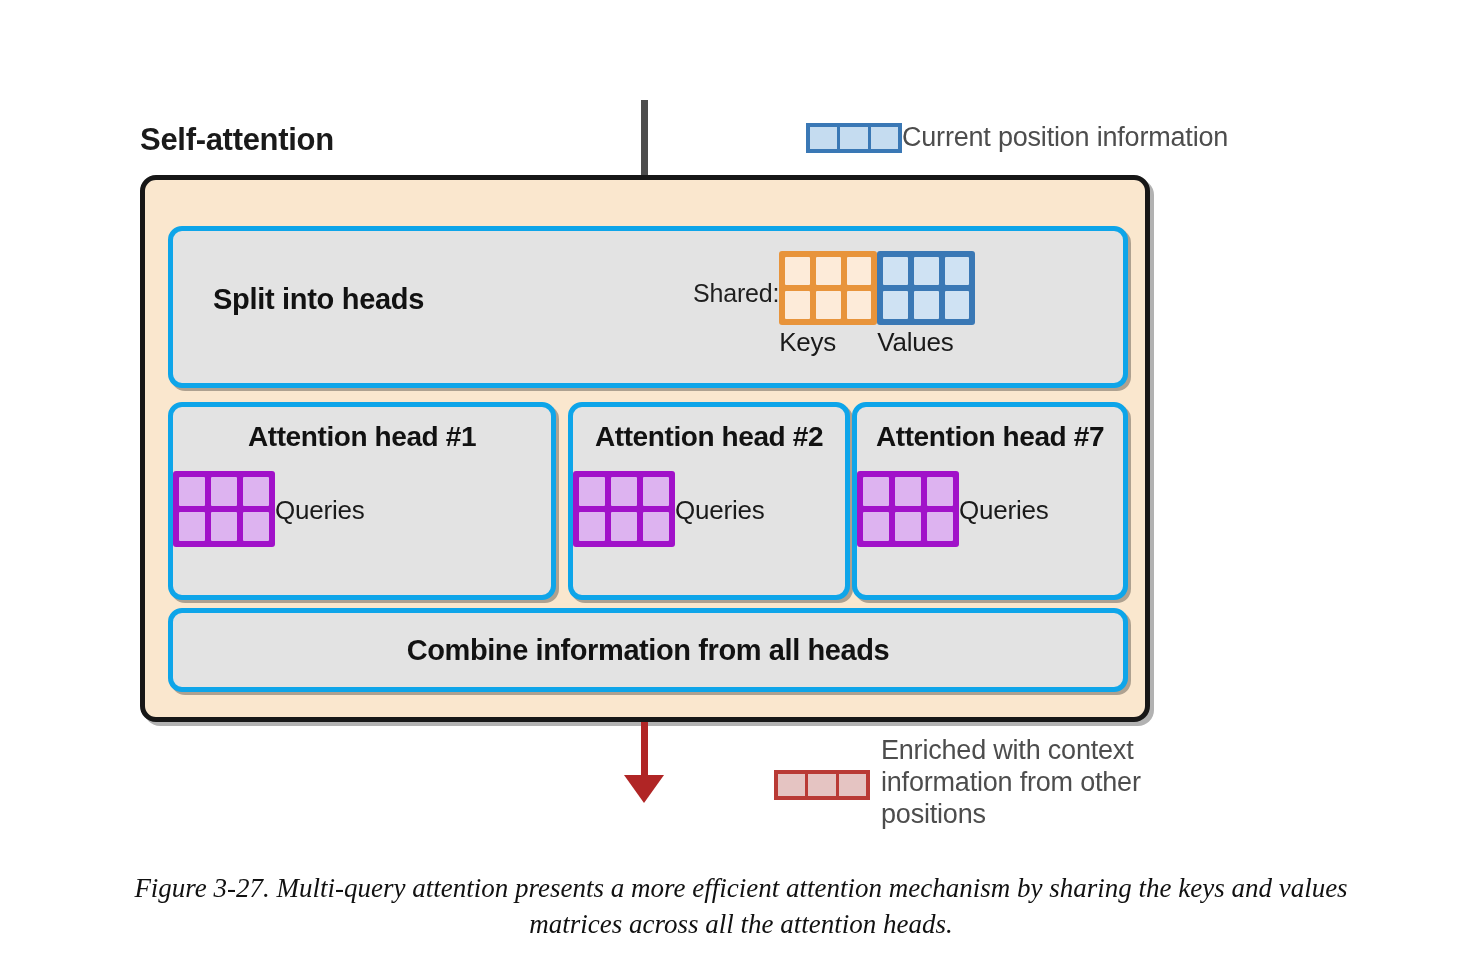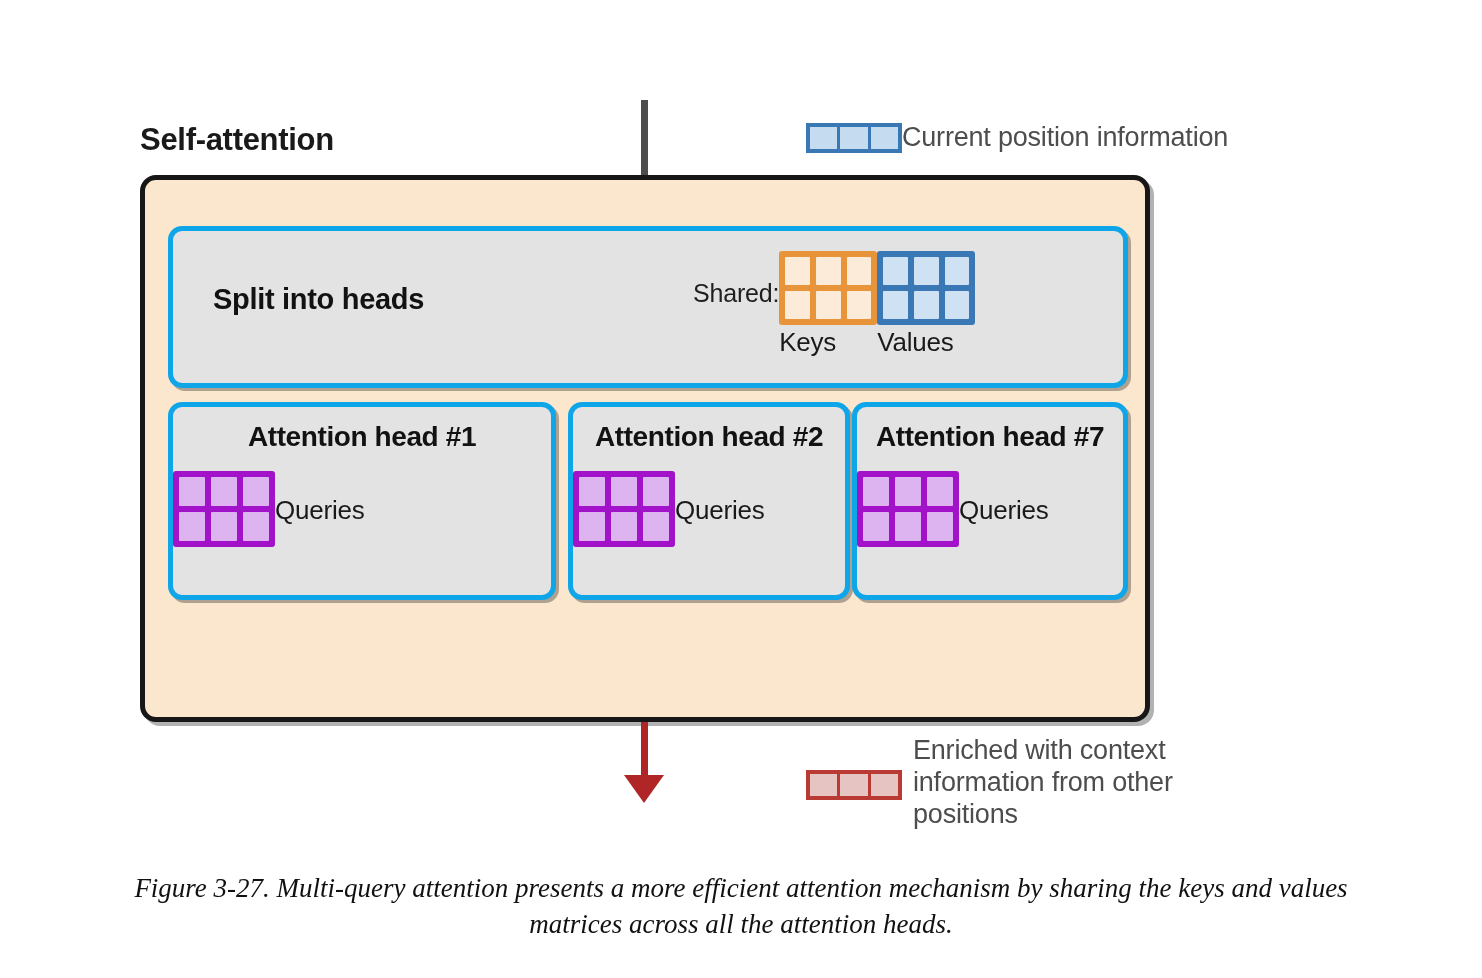--- a/index.html
+++ b/index.html
@@ -30,21 +30,21 @@
   }
 
   
   #legend-top {
     left: 806px;
     top: 122px;
     display: flex;
     align-items: center;
   }
   #legend-bottom {
-    left: 806px;
+    left: 774px;
     top: 735px;
     display: flex;
     align-items: flex-start;
     gap: 11px;
   }
   .legend-label {
     font-size: 27px;
     color: #4d4d4d;
     line-height: 1.18;
     letter-spacing: -0.2px;
@@ -299,20 +299,23 @@
         <i></i>
         <i></i>
         <i></i>
         <i></i>
         <i></i>
       </div>
       <div class="matrix-caption">Queries</div>
     </div>
   </div>
 
+  <div class="panel" id="panel-combine">
+    <div id="combine-label">Combine information from all heads</div>
+  </div>
 </div>
 
 <div class="abs arrow-shaft" id="arrow-out-shaft"></div>
 <div class="abs arrow-head" id="arrow-out-head"></div>
 
 <div class="abs" id="legend-bottom">
   <div class="swatch red">
     <i></i>
     <i></i>
     <i></i>

